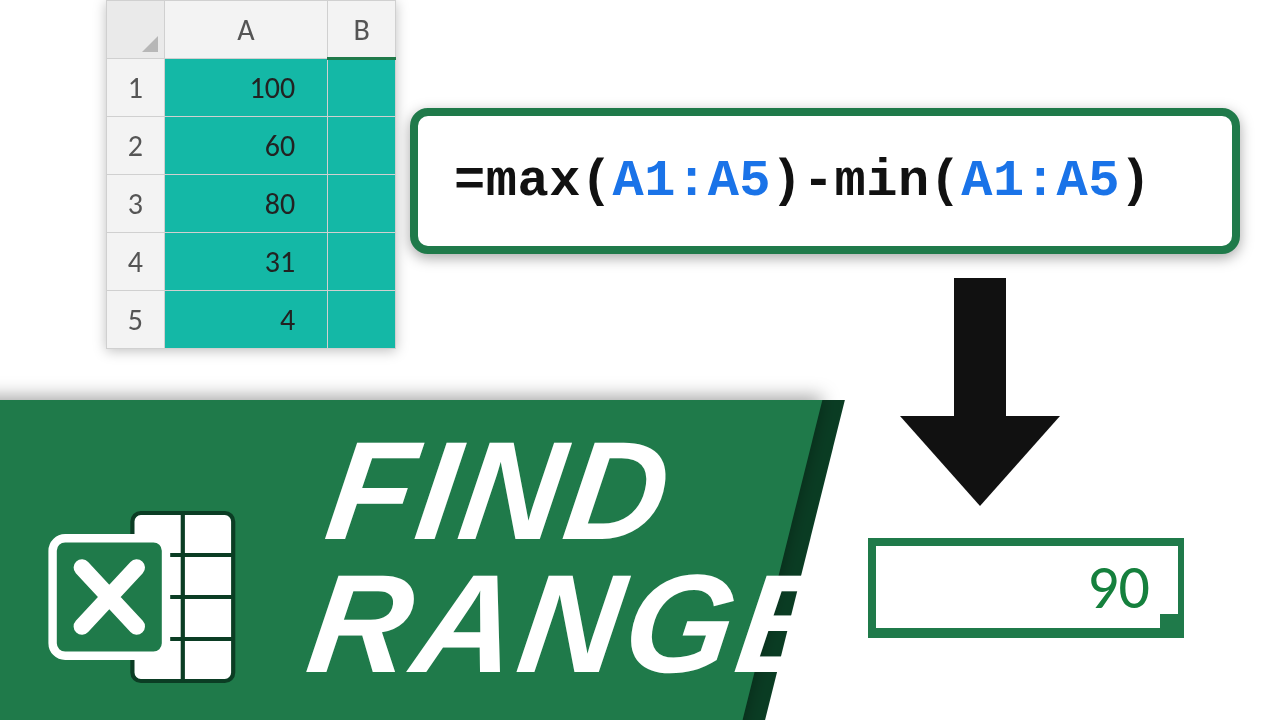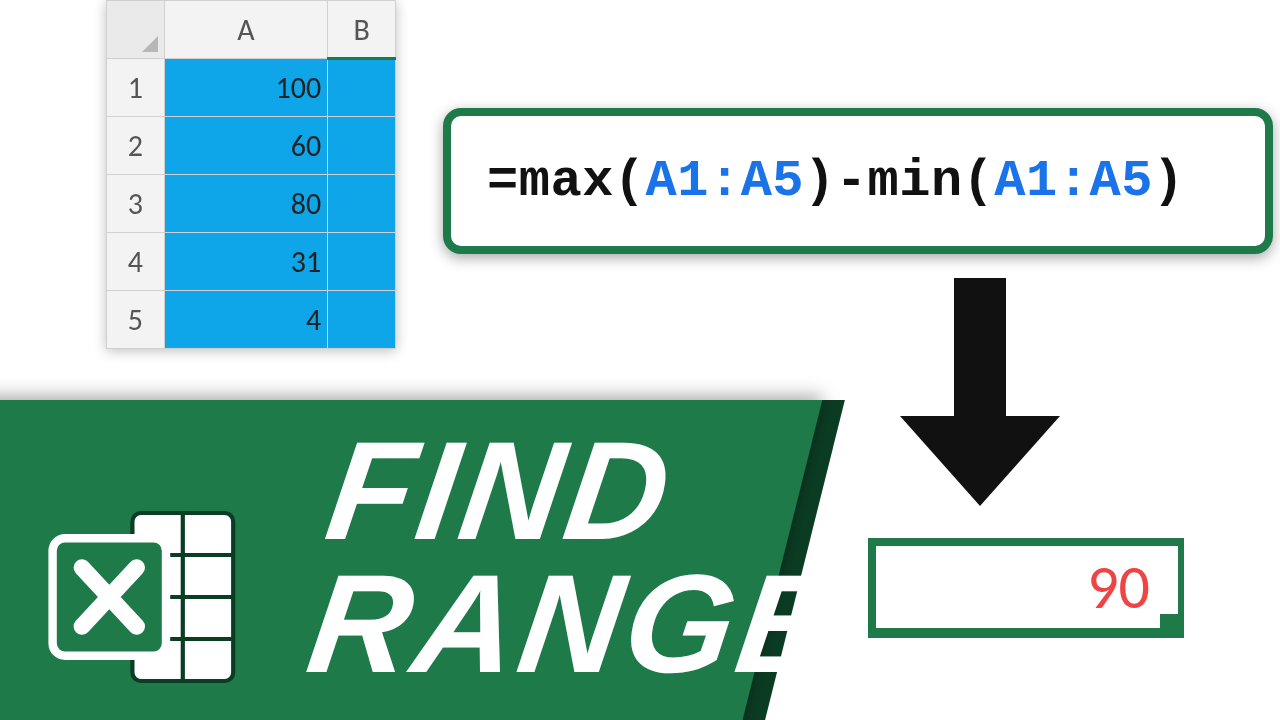--- a/index.html
+++ b/index.html
@@ -56,22 +56,22 @@
   }
   .sheet tbody th {
     background: #f3f3f3;
     color: #555;
     font-weight: 400;
     text-align: center;
     width: 58px;
   }
   .sheet tbody td {
     text-align: right;
-    padding-right: 6px;
-    background:#0ea5e9;
+    padding-right: 32px;
+    background:#14b8a6;
   }
   .sheet tbody td.b { }
 
   
   .formula-box {
     position: absolute;
     top: 108px;
     left: 410px;
     width: 830px;
     height: 146px;
@@ -80,21 +80,20 @@
     border-radius: 18px;
     box-shadow: 0 4px 14px rgba(0,0,0,.35);
     display: flex;
     align-items: center;
     padding-left: 36px;
     font-size: 52px;
     font-weight: 700;
     color: #111;
     letter-spacing: 0.5px;
     font-family: Consolas, 'Courier New', monospace;
-    margin-left: 33px;
   }
   .formula-box .ref { color: #1a73e8; }
 
   
   .arrow {
     position:absolute;
     top: 278px;
     left: 900px;
     width: 160px;
     height: 230px;
@@ -123,21 +122,21 @@
     height: 100px;
     border: 8px solid #1f7a4a;
     border-right-width: 6px;
     border-bottom-width: 10px;
     background:#fff;
     display:flex;
     align-items:center;
     justify-content:flex-end;
     padding-right:28px;
     font-size:62px;
-    color:#ef4444;
+    color:#15803d;
   }
   .result::after{
     content:"";
     position:absolute;
     right:-6px; bottom:-10px;
     width:24px; height:24px;
     background:#1f7a4a;
   }
 
   

